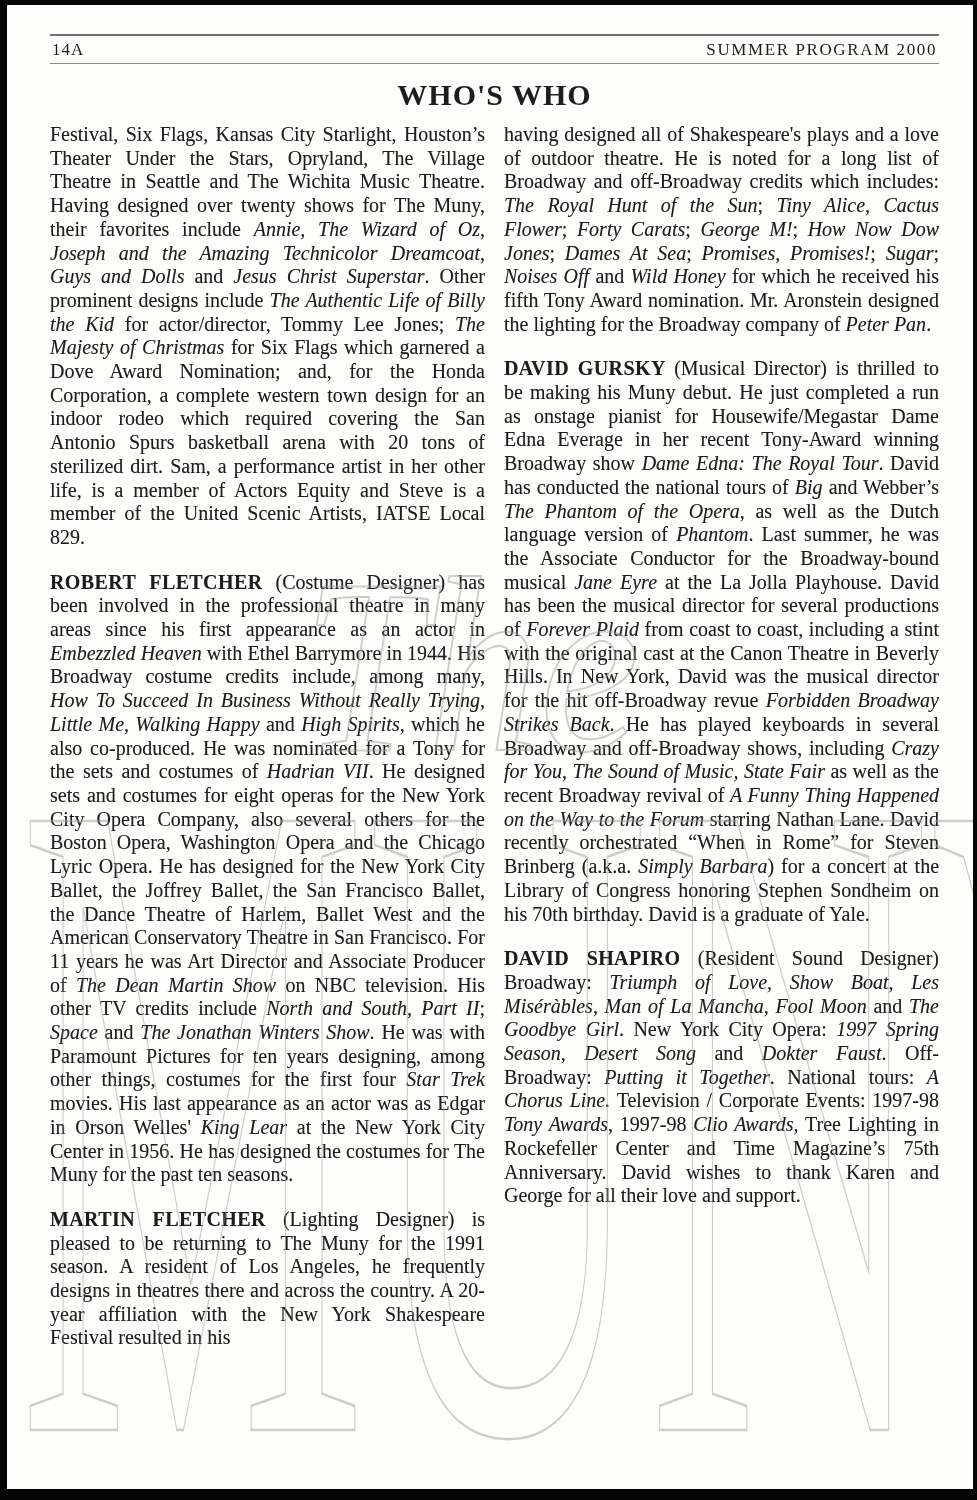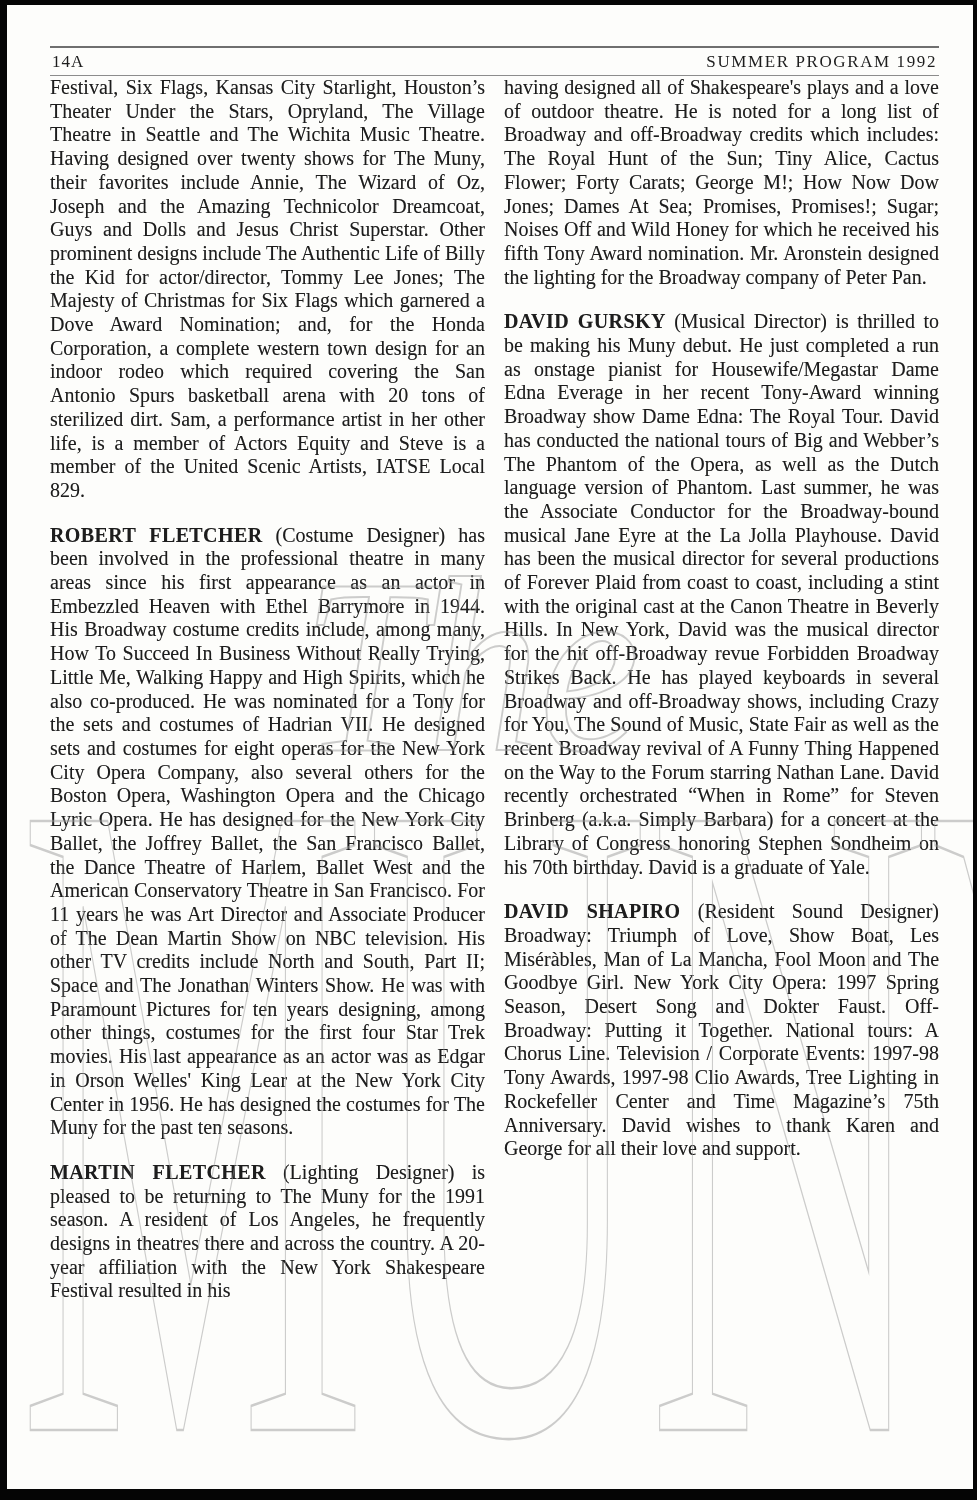--- a/index.html
+++ b/index.html
@@ -10,21 +10,21 @@
     box-sizing: border-box;
     background: #fdfdfb;
     border-top: 5px solid #050505;
     border-left: 7px solid #050505;
     border-right: 4px solid #050505;
     border-bottom: 11px solid #050505;
     overflow: hidden;
     font-family: "Liberation Serif", serif;
     color: #1d1d1d;
   }
-  .content { padding: 12px 34px 0 43px; }
+  .content { padding: 0 34px 0 43px; }
 
   .page-header { margin-top: 29px; }
   .hrule { height: 2px; background: #6f6f6f; }
   .hrule.thin { height: 1px; background: #8c8c8c; }
   .header-row {
     display: flex;
     justify-content: space-between;
     align-items: baseline;
     padding: 4px 2px 3px 2px;
     font-size: 17px;
@@ -44,21 +44,21 @@
   .col {
     flex: 1;
     min-width: 0;
     text-align: justify;
     font-size: 20px;
     line-height: 23.7px;
     text-shadow: 0 0 0.5px rgba(20,20,20,0.35);
   }
   .para { margin: 0; }
   .para + .para { margin-top: 21px; }
-  .seg-i { }
+  .seg-i { font-style: italic; }
   .seg-b { font-weight: bold; letter-spacing: 0.4px; }
 
   .watermark {
     position: absolute;
     top: 0; left: 0;
     z-index: 5;
     pointer-events: none;
     opacity: 0.5;
   }
   .watermark text {
@@ -70,25 +70,26 @@
 </head>
 <body>
 
 <div class="page">
 
   <div class="content">
     <header class="page-header">
       <div class="hrule"></div>
       <div class="header-row">
         <span class="page-number">14A</span>
-        <span class="program-title">SUMMER PROGRAM 1992</span>
+        <span class="program-title">SUMMER PROGRAM 2000</span>
       </div>
       <div class="hrule thin"></div>
     </header>
 
+    <h1 class="page-title">WHO'S WHO</h1>
 
     <main class="columns">
       <section class="col">
           <p class="para"><span class="seg-n">Festival, Six Flags, Kansas City Starlight, Houston’s Theater Under the Stars, Opryland, The Village Theatre in Seattle and The Wichita Music Theatre. Having designed over twenty shows for The Muny, their favorites include </span><span class="seg-i">Annie, The Wizard of Oz, Joseph and the Amazing Technicolor Dreamcoat, Guys and Dolls</span><span class="seg-n"> and </span><span class="seg-i">Jesus Christ Superstar</span><span class="seg-n">. Other prominent designs include </span><span class="seg-i">The Authentic Life of Billy the Kid</span><span class="seg-n"> for actor/director, Tommy Lee Jones; </span><span class="seg-i">The Majesty of Christmas</span><span class="seg-n"> for Six Flags which garnered a Dove Award Nomination; and, for the Honda Corporation, a complete western town design for an indoor rodeo which required covering the San Antonio Spurs basketball arena with 20 tons of sterilized dirt. Sam, a performance artist in her other life, is a member of Actors Equity and Steve is a member of the United Scenic Artists, IATSE Local 829.</span></p>
           <p class="para"><span class="seg-b">ROBERT FLETCHER</span><span class="seg-n"> (Costume Designer) has been involved in the professional theatre in many areas since his first appearance as an actor in </span><span class="seg-i">Embezzled Heaven</span><span class="seg-n"> with Ethel Barrymore in 1944. His Broadway costume credits include, among many, </span><span class="seg-i">How To Succeed In Business Without Really Trying, Little Me, Walking Happy</span><span class="seg-n"> and </span><span class="seg-i">High Spirits</span><span class="seg-n">, which he also co-produced. He was nominated for a Tony for the sets and costumes of </span><span class="seg-i">Hadrian VII</span><span class="seg-n">. He designed sets and costumes for eight operas for the New York City Opera Company, also several others for the Boston Opera, Washington Opera and the Chicago Lyric Opera. He has designed for the New York City Ballet, the Joffrey Ballet, the San Francisco Ballet, the Dance Theatre of Harlem, Ballet West and the American Conservatory Theatre in San Francisco. For 11 years he was Art Director and Associate Producer of </span><span class="seg-i">The Dean Martin Show</span><span class="seg-n"> on NBC television. His other TV credits include </span><span class="seg-i">North and South, Part II</span><span class="seg-n">; </span><span class="seg-i">Space</span><span class="seg-n"> and </span><span class="seg-i">The Jonathan Winters Show</span><span class="seg-n">. He was with Paramount Pictures for ten years designing, among other things, costumes for the first four </span><span class="seg-i">Star Trek</span><span class="seg-n"> movies. His last appearance as an actor was as Edgar in Orson Welles' </span><span class="seg-i">King Lear</span><span class="seg-n"> at the New York City Center in 1956. He has designed the costumes for The Muny for the past ten seasons.</span></p>
           <p class="para"><span class="seg-b">MARTIN FLETCHER</span><span class="seg-n"> (Lighting Designer) is pleased to be returning to The Muny for the 1991 season. A resident of Los Angeles, he frequently designs in theatres there and across the country. A 20-year affiliation with the New York Shakespeare Festival resulted in his</span></p>
         </section>
       <section class="col">
           <p class="para"><span class="seg-n">having designed all of Shakespeare's plays and a love of outdoor theatre. He is noted for a long list of Broadway and off-Broadway credits which includes: </span><span class="seg-i">The Royal Hunt of the Sun</span><span class="seg-n">; </span><span class="seg-i">Tiny Alice, Cactus Flower</span><span class="seg-n">; </span><span class="seg-i">Forty Carats</span><span class="seg-n">; </span><span class="seg-i">George M!</span><span class="seg-n">; </span><span class="seg-i">How Now Dow Jones</span><span class="seg-n">; </span><span class="seg-i">Dames At Sea</span><span class="seg-n">; </span><span class="seg-i">Promises, Promises!</span><span class="seg-n">; </span><span class="seg-i">Sugar</span><span class="seg-n">; </span><span class="seg-i">Noises Off</span><span class="seg-n"> and </span><span class="seg-i">Wild Honey</span><span class="seg-n"> for which he received his fifth Tony Award nomination. Mr. Aronstein designed the lighting for the Broadway company of </span><span class="seg-i">Peter Pan</span><span class="seg-n">.</span></p>
           <p class="para"><span class="seg-b">DAVID GURSKY</span><span class="seg-n"> (Musical Director) is thrilled to be making his Muny debut. He just completed a run as onstage pianist for Housewife/Megastar Dame Edna Everage in her recent Tony-Award winning Broadway show </span><span class="seg-i">Dame Edna: The Royal Tour</span><span class="seg-n">. David has conducted the national tours of </span><span class="seg-i">Big</span><span class="seg-n"> and Webber’s </span><span class="seg-i">The Phantom of the Opera</span><span class="seg-n">, as well as the Dutch language version of </span><span class="seg-i">Phantom</span><span class="seg-n">. Last summer, he was the Associate Conductor for the Broadway-bound musical </span><span class="seg-i">Jane Eyre</span><span class="seg-n"> at the La Jolla Playhouse. David has been the musical director for several productions of </span><span class="seg-i">Forever Plaid</span><span class="seg-n"> from coast to coast, including a stint with the original cast at the Canon Theatre in Beverly Hills. In New York, David was the musical director for the hit off-Broadway revue </span><span class="seg-i">Forbidden Broadway Strikes Back</span><span class="seg-n">. He has played keyboards in several Broadway and off-Broadway shows, including </span><span class="seg-i">Crazy for You, The Sound of Music, State Fair</span><span class="seg-n"> as well as the recent Broadway revival of </span><span class="seg-i">A Funny Thing Happened on the Way to the Forum</span><span class="seg-n"> starring Nathan Lane. David recently orchestrated “When in Rome” for Steven Brinberg (a.k.a. </span><span class="seg-i">Simply Barbara</span><span class="seg-n">) for a concert at the Library of Congress honoring Stephen Sondheim on his 70th birthday. David is a graduate of Yale.</span></p>

